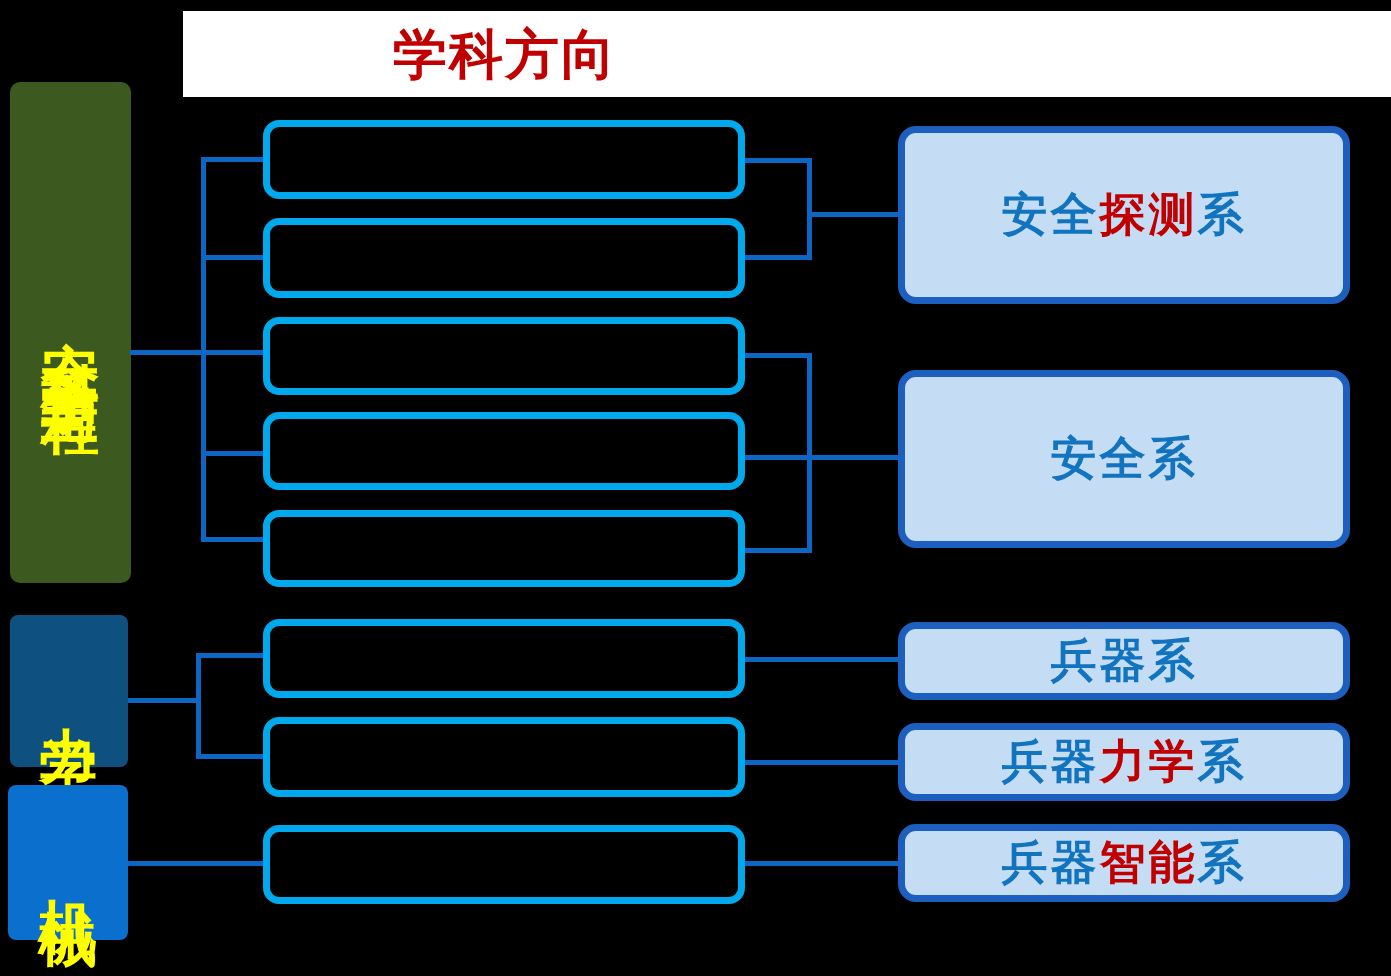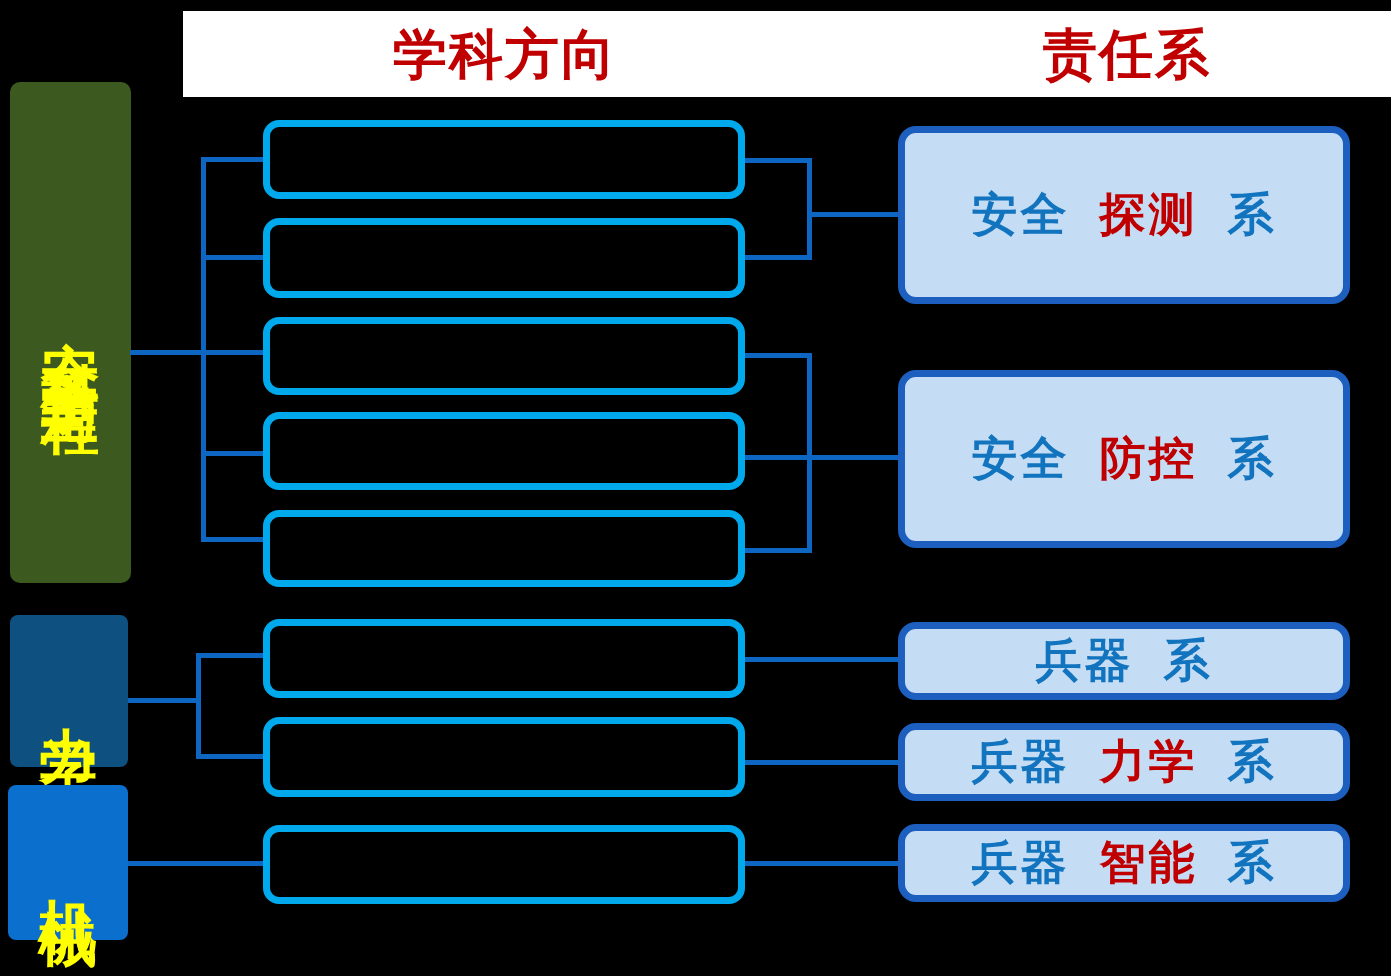--- a/index.html
+++ b/index.html
@@ -28,35 +28,34 @@
   
   .mbox{
     position:absolute;left:263px;width:482px;box-sizing:border-box;
     border:7px solid var(--azure);border-radius:16px;background:transparent;
   }
   
   .rbox{
     position:absolute;left:898px;width:452px;box-sizing:border-box;
     border:7px solid var(--rborder);border-radius:18px;background:var(--rfill);
     display:flex;align-items:center;justify-content:center;
-    font-size:46px;font-weight:bold;letter-spacing:3px;gap:30px;
+    font-size:46px;font-weight:bold;letter-spacing:3px;
   }
   .rbox .t-blue{color:var(--deptblue);}
   .rbox .t-red{color:var(--deptred);font-family:Liberation Serif, serif;}
   
   .line{position:absolute;background:var(--line);}
 </style>
 </head>
 <body>
 
 <div id="stage">
 
   <div class="header-band"></div>
   <div class="col-title" id="title-direction">学科方向</div>
-  <div class="col-title" id="title-department">责任系</div>
 
   <div class="disc-box" id="disc-safety">安全科学与工程</div>
   <div class="disc-box" id="disc-mechanics">力学</div>
   <div class="disc-box" id="disc-machinery">机械</div>
 
   <div class="mbox" style="top:120px;height:79px;"></div>
   <div class="mbox" style="top:218px;height:80px;"></div>
   <div class="mbox" style="top:317px;height:78px;"></div>
   <div class="mbox" style="top:412px;height:78px;"></div>
   <div class="mbox" style="top:510px;height:77px;"></div>
@@ -64,21 +63,20 @@
   <div class="mbox" style="top:717px;height:80px;"></div>
   <div class="mbox" style="top:825px;height:79px;"></div>
 
   <div class="rbox" style="top:126px;height:178px;">
     <span class="t-blue">安全</span>
       <span class="t-red">探测</span>
       <span class="t-blue">系</span>
   </div>
   <div class="rbox" style="top:370px;height:178px;">
     <span class="t-blue">安全</span>
-      <span class="t-red">防控</span>
       <span class="t-blue">系</span>
   </div>
   <div class="rbox" style="top:622px;height:78px;">
     <span class="t-blue">兵器</span>
       <span class="t-blue">系</span>
   </div>
   <div class="rbox" style="top:723px;height:78px;">
     <span class="t-blue">兵器</span>
       <span class="t-red">力学</span>
       <span class="t-blue">系</span>

